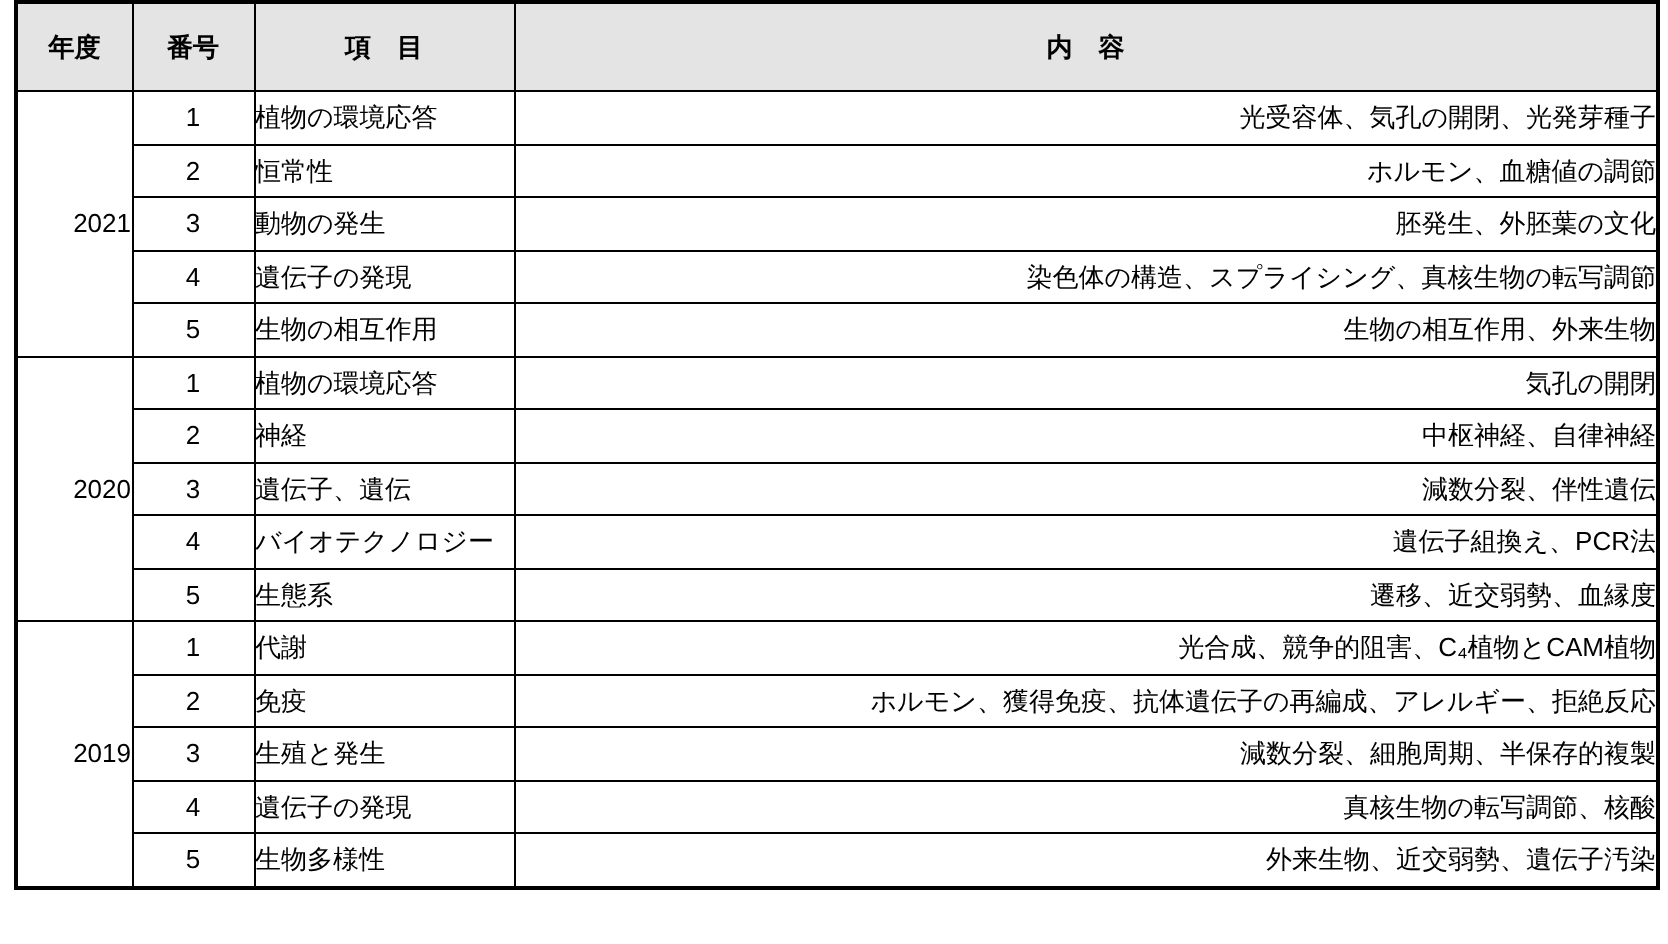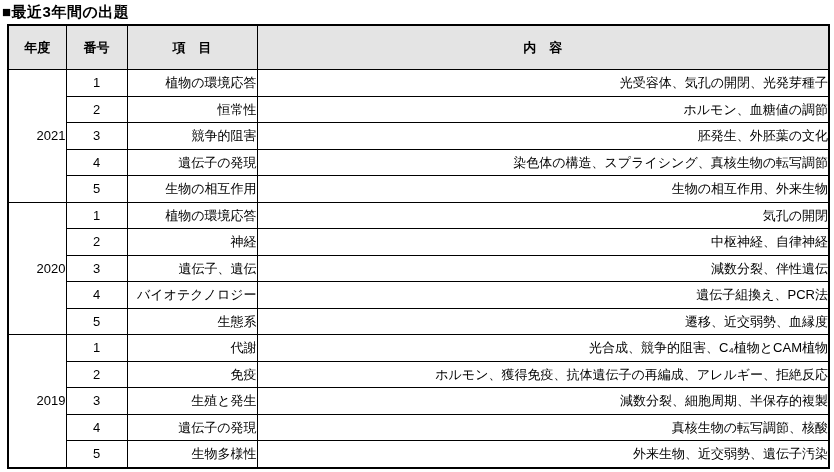--- a/index.html
+++ b/index.html
@@ -47,28 +47,27 @@
     text-align: center;
     vertical-align: middle;
   }
   table.exam-table tbody td {
     height: 25.5px;
     vertical-align: middle;
     background: #ffffff;
   }
   td.year { text-align: right; }
   td.no { text-align: center; }
-  td.item { text-align: right; }
+  td.item { text-align: left; }
   td.content { text-align: right; padding-left: 8px; }
 </style>
 </head>
 <body>
 
 <div class="page">
-  <div class="title">■最近3年間の出題</div>
 
   <table class="exam-table">
     <colgroup>
       <col style="width:58px">
       <col style="width:61px">
       <col style="width:130px">
       <col style="width:572px">
     </colgroup>
     <thead>
       <tr>
@@ -85,21 +84,21 @@
           <td class="item">植物の環境応答</td>
           <td class="content">光受容体、気孔の開閉、光発芽種子</td>
         </tr>
         <tr>
           <td class="no">2</td>
           <td class="item">恒常性</td>
           <td class="content">ホルモン、血糖値の調節</td>
         </tr>
         <tr>
           <td class="no">3</td>
-          <td class="item">競争的阻害</td>
+          <td class="item">動物の発生</td>
           <td class="content">胚発生、外胚葉の文化</td>
         </tr>
         <tr>
           <td class="no">4</td>
           <td class="item">遺伝子の発現</td>
           <td class="content">染色体の構造、スプライシング、真核生物の転写調節</td>
         </tr>
         <tr>
           <td class="no">5</td>
           <td class="item">生物の相互作用</td>

